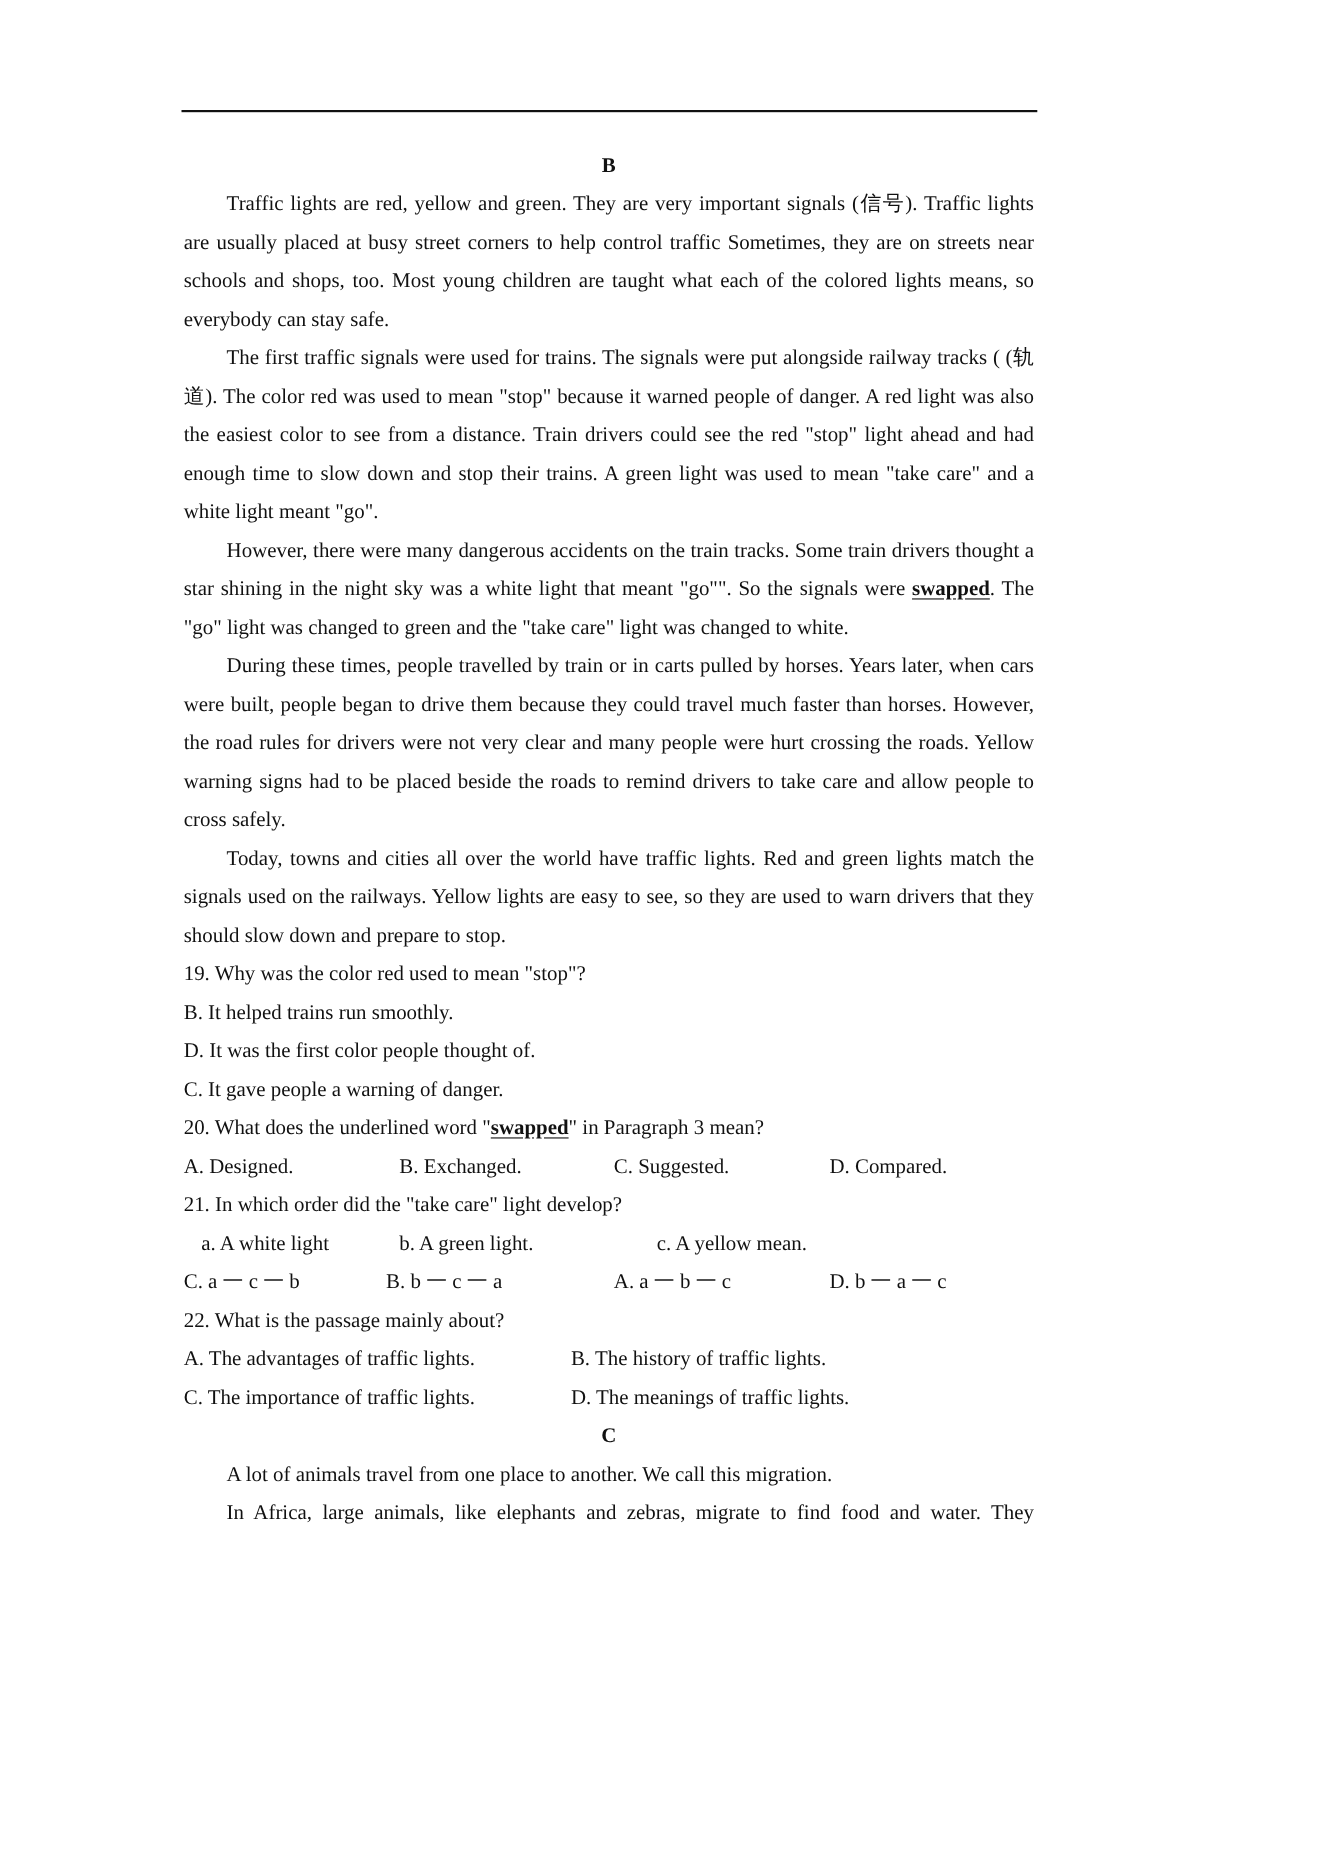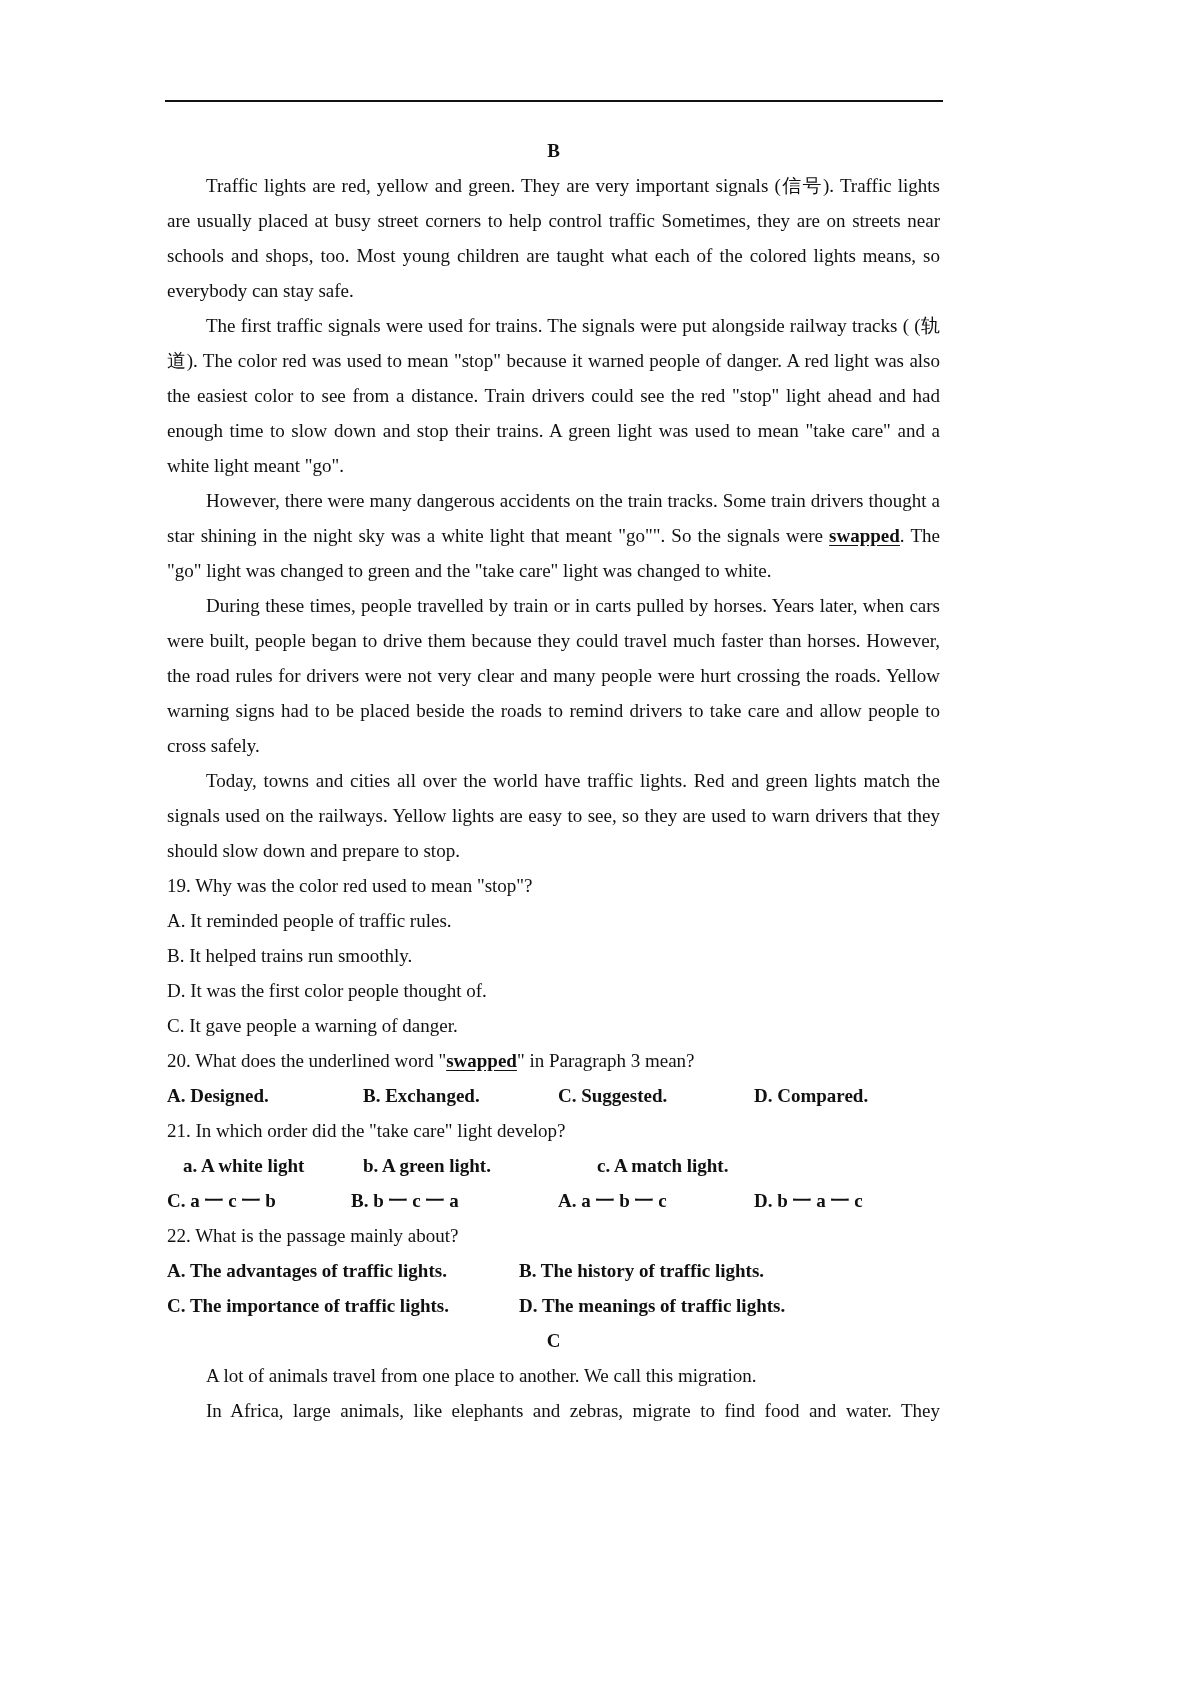--- a/index.html
+++ b/index.html
@@ -19,56 +19,55 @@
   .section-title {
     text-align: center; font-weight: bold; margin: 0; height: 35px;
   }
   .para {
     margin: 0; text-indent: 39px; text-align: justify;
     text-align-last: left; word-spacing: 0px;
   }
   .line { margin: 0; white-space: nowrap; height: 35px; }
   .u-bold { font-weight: bold; text-decoration: underline; text-underline-offset: 3px; }
   .opts { position: relative; height: 35px; white-space: nowrap; }
-  .opts span.opt { position: absolute; top: 0; font-weight: bold; }
+  .opts span.opt { position: absolute; top: 0; }
 </style>
 </head>
 <body>
 
 <div class="rule"></div>
 
 <div class="content">
 
   <p class="section-title">B</p>
 
   <p class="para">Traffic lights are red, yellow and green. They are very important signals (信号). Traffic lights are usually placed at busy street corners to help control traffic Sometimes, they are on streets near schools and shops, too. Most young children are taught what each of the colored lights means, so everybody can stay safe.</p>
   <p class="para">The first traffic signals were used for trains. The signals were put alongside railway tracks ( (轨道). The color red was used to mean "stop" because it warned people of danger. A red light was also the easiest color to see from a distance. Train drivers could see the red "stop" light ahead and had enough time to slow down and stop their trains. A green light was used to mean "take care" and a white light meant "go".</p>
   <p class="para"><span>However, there were many dangerous accidents on the train tracks. Some train drivers thought a star shining in the night sky was a white light that meant "go"". So the signals were </span><span class="u-bold">swapped</span><span>. The "go" light was changed to green and the "take care" light was changed to white.</span></p>
   <p class="para">During these times, people travelled by train or in carts pulled by horses. Years later, when cars were built, people began to drive them because they could travel much faster than horses. However, the road rules for drivers were not very clear and many people were hurt crossing the roads. Yellow warning signs had to be placed beside the roads to remind drivers to take care and allow people to cross safely.</p>
   <p class="para">Today, towns and cities all over the world have traffic lights. Red and green lights match the signals used on the railways. Yellow lights are easy to see, so they are used to warn drivers that they should slow down and prepare to stop.</p>
 
   <p class="line">19. Why was the color red used to mean "stop"?</p>
-  <p class="line">A. It reminded people of traffic rules.</p>
   <p class="line">B. It helped trains run smoothly.</p>
   <p class="line">D. It was the first color people thought of.</p>
   <p class="line">C. It gave people a warning of danger.</p>
 
   <p class="line"><span>20. What does the underlined word "</span><span class="u-bold">swapped</span><span>" in Paragraph 3 mean?</span></p>
   <div class="opts">
     <span class="opt" style="left:0px">A. Designed.</span>
     <span class="opt" style="left:196px">B. Exchanged.</span>
     <span class="opt" style="left:391px">C. Suggested.</span>
     <span class="opt" style="left:587px">D. Compared.</span>
   </div>
 
   <p class="line">21. In which order did the "take care" light develop?</p>
   <div class="opts">
     <span class="opt" style="left:16px">a. A white light</span>
     <span class="opt" style="left:196px">b. A green light.</span>
-    <span class="opt" style="left:430px">c. A match light.</span>
+    <span class="opt" style="left:430px">c. A yellow mean.</span>
   </div>
   <div class="opts">
     <span class="opt" style="left:0px">C. a 一 c 一 b</span>
     <span class="opt" style="left:184px">B. b 一 c 一 a</span>
     <span class="opt" style="left:391px">A. a 一 b 一 c</span>
     <span class="opt" style="left:587px">D. b 一 a 一 c</span>
   </div>
 
   <p class="line">22. What is the passage mainly about?</p>
   <div class="opts">

